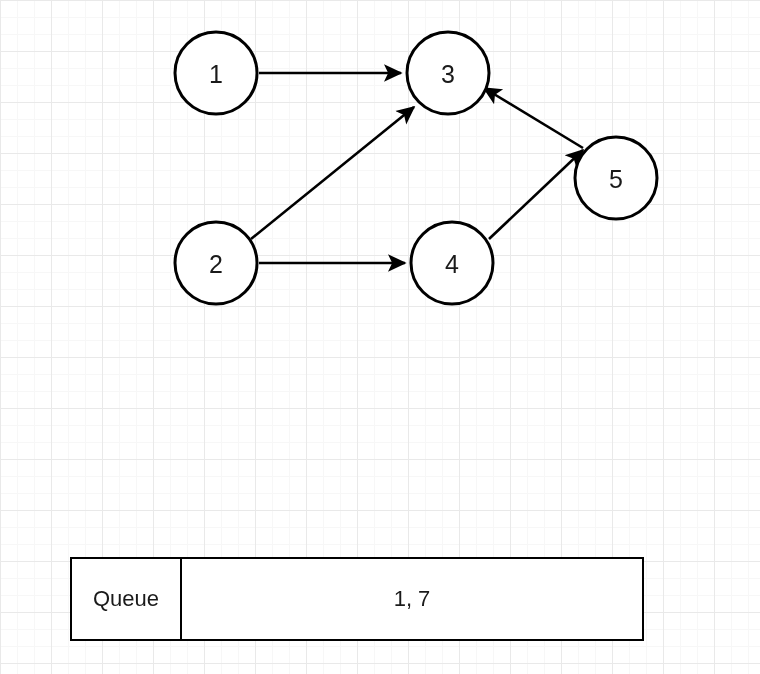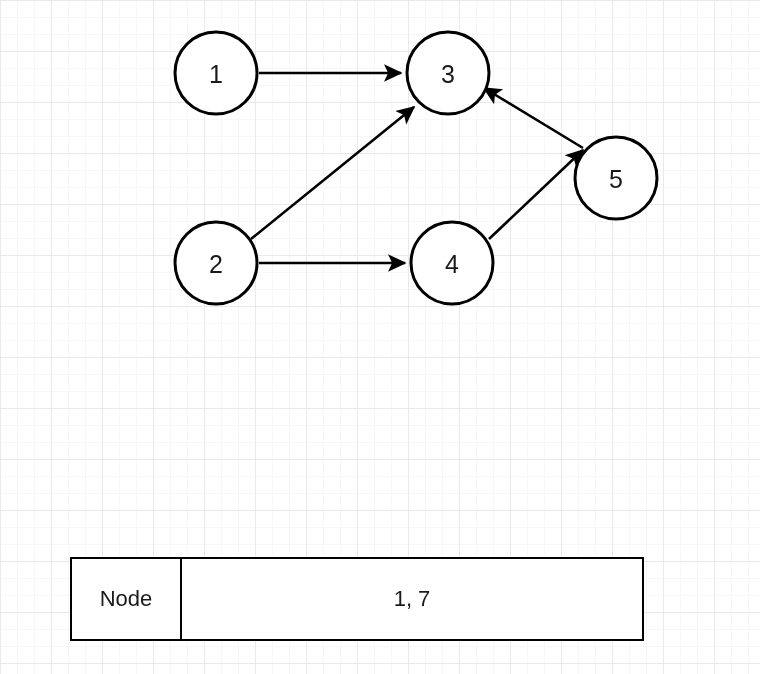--- a/index.html
+++ b/index.html
@@ -160,19 +160,19 @@
         <circle class="node-circle" cx="616" cy="178" r="41"></circle>
         <text class="node-text" x="616" y="179">5</text>
       </g>
     </g>
   </svg>
 
 
   <table class="queue-table">
     <tbody>
       <tr>
-        <td class="queue-label">Node</td>
+        <td class="queue-label">Queue</td>
         <td class="queue-value">1, 7</td>
       </tr>
     </tbody>
   </table>
 
 </div>
 
 </body></html>

